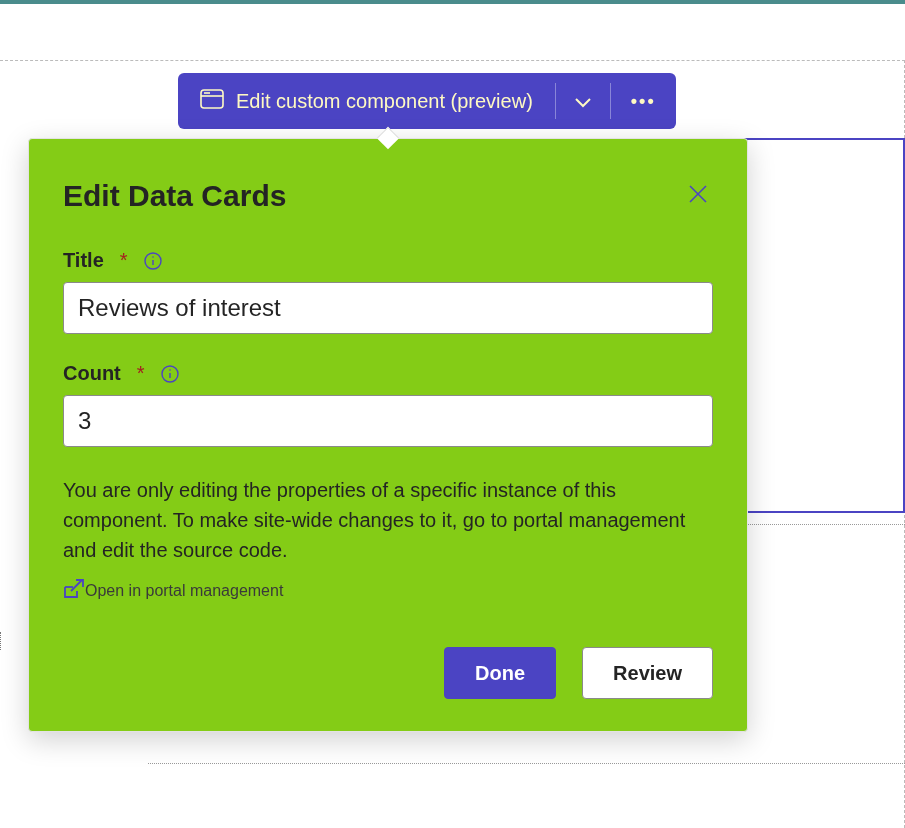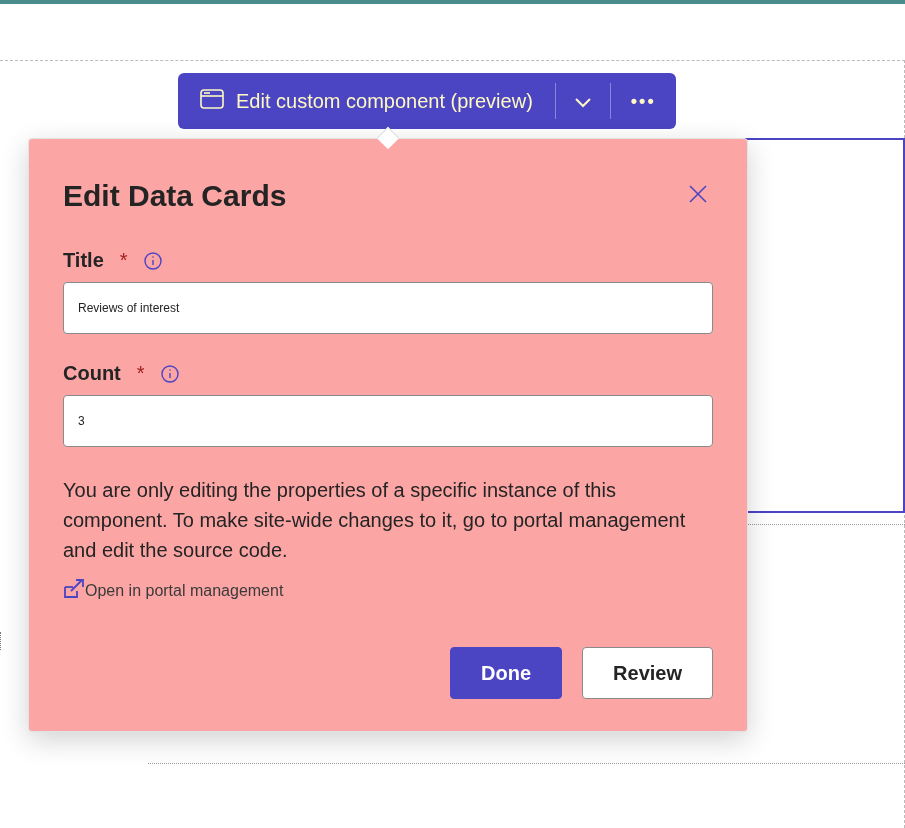--- a/index.html
+++ b/index.html
@@ -116,21 +116,21 @@
       height: 18px;
       border-left: 1px dotted #777;
     }
     .dotted-v.a { left: 0px; }
     .dotted-v.b { left: 148px; }
     .modal {
       position: absolute;
       top: 138px;
       left: 28px;
       width: 720px;
-      background: #fca5a5;
+      background: #84cc16;
       border: 1px solid #e3e3e3;
       box-shadow: 0 8px 28px rgba(0,0,0,0.18);
       border-radius: 4px;
       padding: 40px 34px 32px 34px;
       z-index: 10;
     }
     .modal-header {
       display: flex;
       justify-content: space-between;
       align-items: flex-start;
@@ -158,21 +158,21 @@
       gap: 16px;
       margin-bottom: 10px;
     }
     .req { color: #a52020; font-weight: 400; }
     .info-icon { color: #4b44c3; display: inline-flex; }
     .text-input {
       width: 100%;
       height: 52px;
       border: 1px solid #8a8a8a;
       border-radius: 4px;
-      font-size: 12px;
+      font-size: 24px;
       padding: 0 14px;
       color: #242424;
       font-family: inherit;
     }
     .help-text {
       font-size: 20px;
       color: #242424;
       line-height: 1.5;
       margin-top: 6px;
       margin-bottom: 14px;
@@ -183,21 +183,21 @@
       gap: 0;
       font-size: 16px;
       color: #3a3a3a;
       cursor: pointer;
       text-decoration: none;
     }
     .portal-link svg { color: #4b44c3; }
     .modal-footer {
       display: flex;
       justify-content: flex-end;
-      gap: 20px;
+      gap: 26px;
       margin-top: 44px;
     }
     .btn {
       height: 52px;
       padding: 0 30px;
       font-size: 20px;
       font-weight: 600;
       border-radius: 4px;
       cursor: pointer;
       font-family: inherit;

